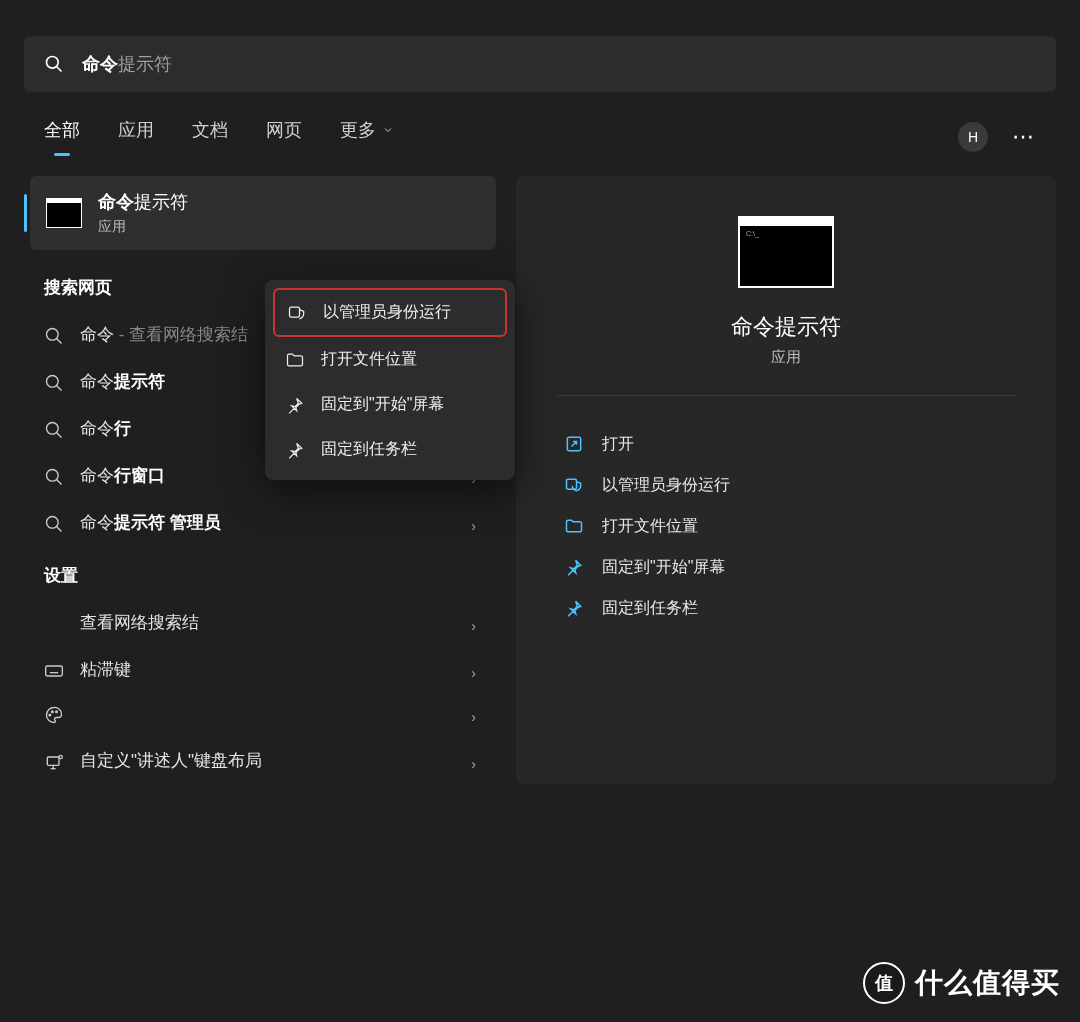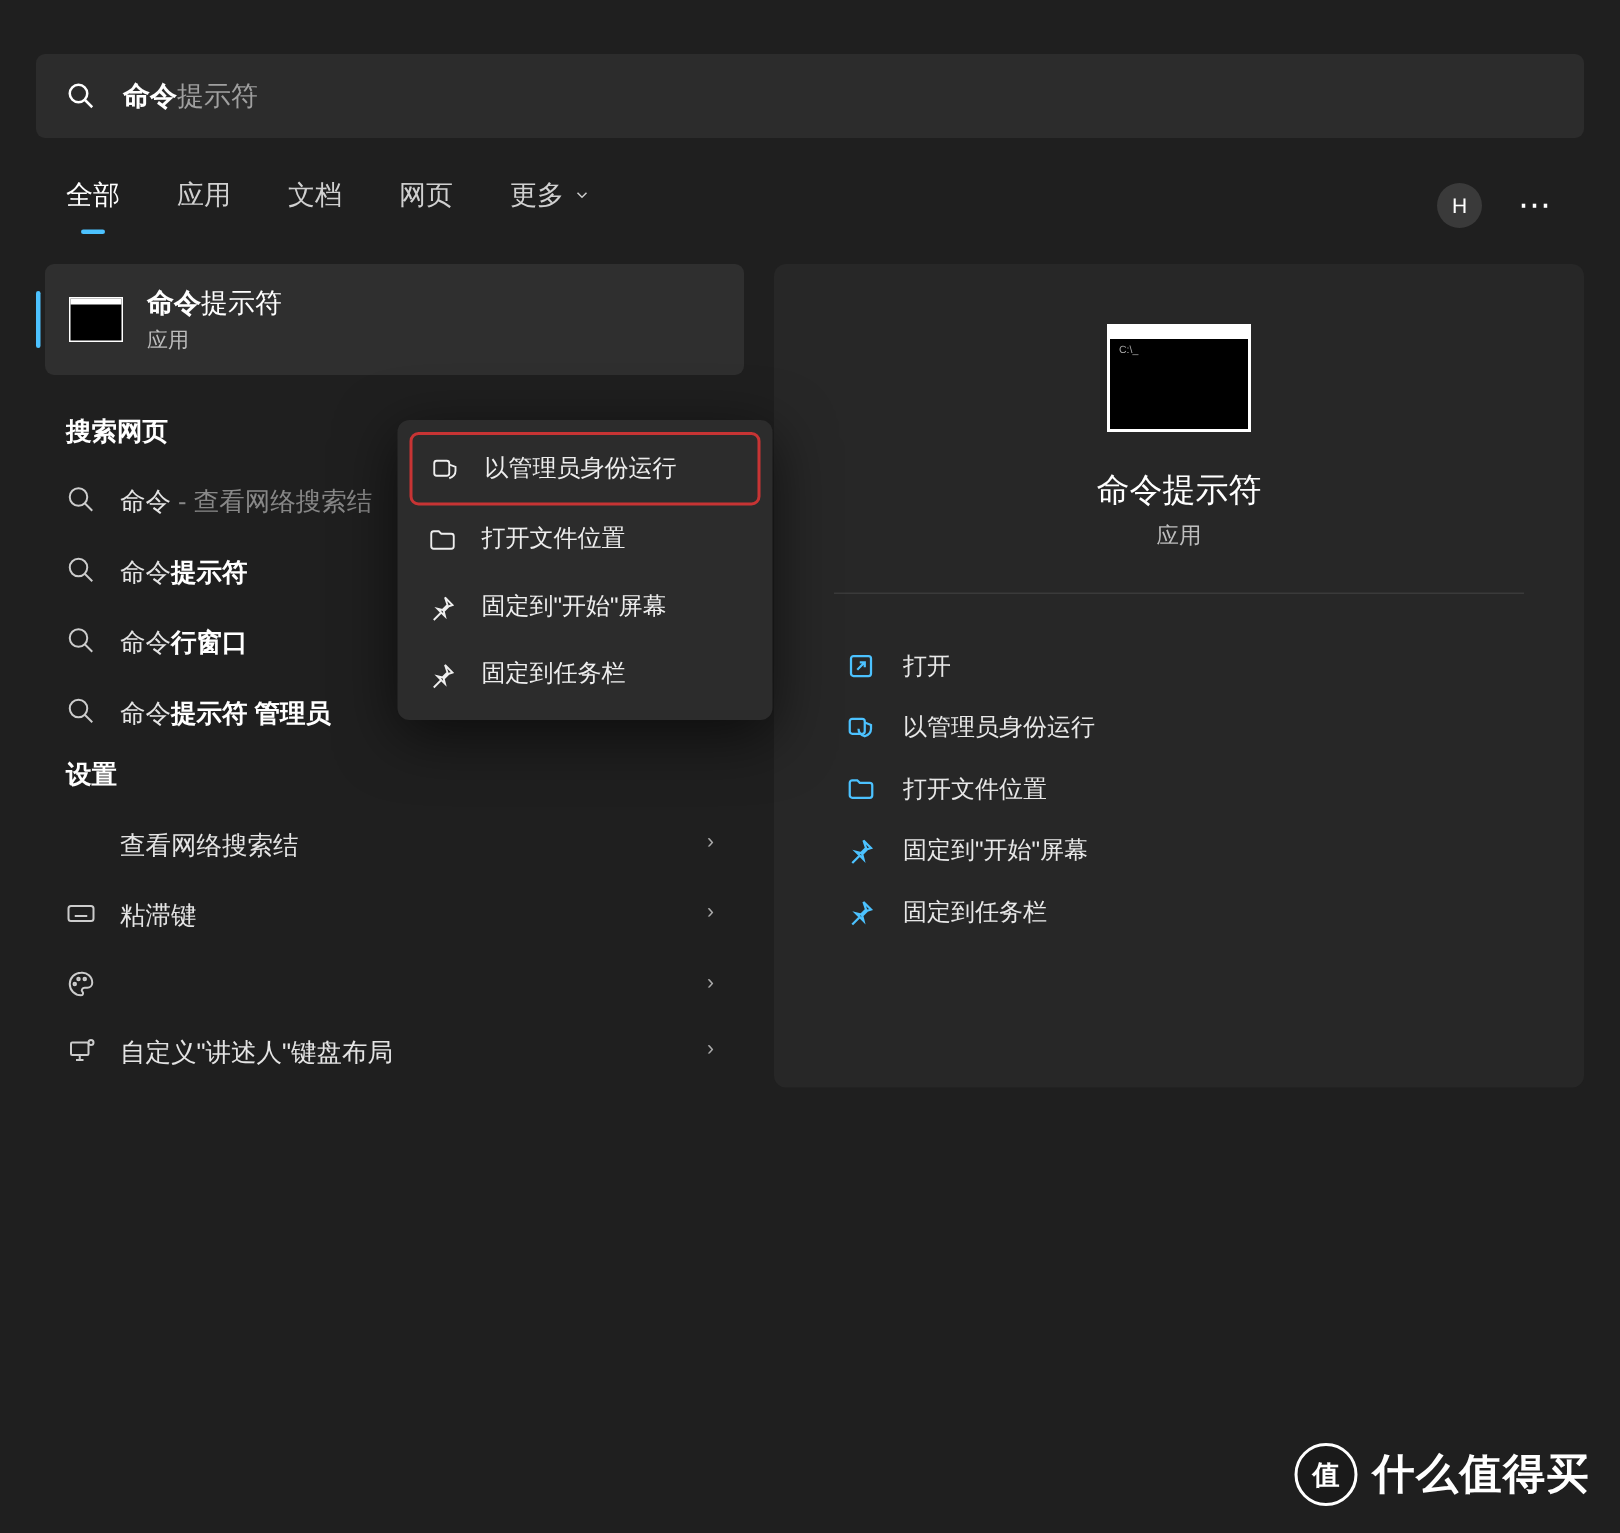--- a/index.html
+++ b/index.html
@@ -66,21 +66,21 @@
     width: 36px; height: 30px; background:#000; border:1px solid #fff;
     position:relative;
   }
   .cmd-thumb::before{content:"";position:absolute;top:0;left:0;right:0;height:4px;background:#fff;}
   .bm-title { font-size: 18px; }
   .bm-title .bold { font-weight:600; }
   .bm-sub { font-size: 14px; color:#bdbdbd; margin-top:4px; }
 
   
   .result-row {
-    display:flex; align-items:flex-start; gap:16px;
+    display:flex; align-items:flex-end; gap:16px;
     padding: 12px 20px; font-size:17px; color:#e4e4e4;
     cursor:pointer;
   }
   .result-row .chev { margin-left:auto; color:#aaa; font-size:14px;}
   .result-row .bold { font-weight:600; color:#fff;}
   .result-row .gray { color:#888;}
   .result-row svg { width:20px; height:20px; }
 
   
   .context-menu {
@@ -182,33 +182,41 @@
           <line x1="15" y1="15" x2="21" y2="21"></line>
         </svg>
       <span><span>命令</span><span class="bold">提示符</span></span>
       <span class="chev">›</span>
     </div>
     <div class="result-row">
       <svg class="icon-stroke" viewBox="0 0 24 24">
           <circle cx="10" cy="10" r="7"></circle>
           <line x1="15" y1="15" x2="21" y2="21"></line>
         </svg>
+      <span><span>命令</span><span class="bold">行</span></span>
+      <span class="chev">›</span>
+    </div>
+    <div class="result-row">
+      <svg class="icon-stroke" viewBox="0 0 24 24">
+          <circle cx="10" cy="10" r="7"></circle>
+          <line x1="15" y1="15" x2="21" y2="21"></line>
+        </svg>
       <span><span>命令</span><span class="bold">行窗口</span></span>
       <span class="chev">›</span>
     </div>
     <div class="result-row">
       <svg class="icon-stroke" viewBox="0 0 24 24">
           <circle cx="10" cy="10" r="7"></circle>
           <line x1="15" y1="15" x2="21" y2="21"></line>
         </svg>
       <span><span>命令</span><span class="bold">提示符 管理员</span></span>
       <span class="chev">›</span>
     </div>
 
-    <div class="section-title" style="margin-top:6px;font-family:Liberation Serif, serif;">设置</div>
+    <div class="section-title" style="margin-top:18px;font-family:Liberation Serif, serif;">设置</div>
 
     <div class="result-row">
       <span style="width:20px"></span>
       <span>查看网络搜索结</span>
       <span class="chev">›</span>
     </div>
     <div class="result-row">
       <svg class="icon-stroke" viewBox="0 0 24 24">
           <rect x="2" y="6" width="20" height="12" rx="2"></rect>
           <line x1="6" y1="10" x2="6" y2="10"></line>

